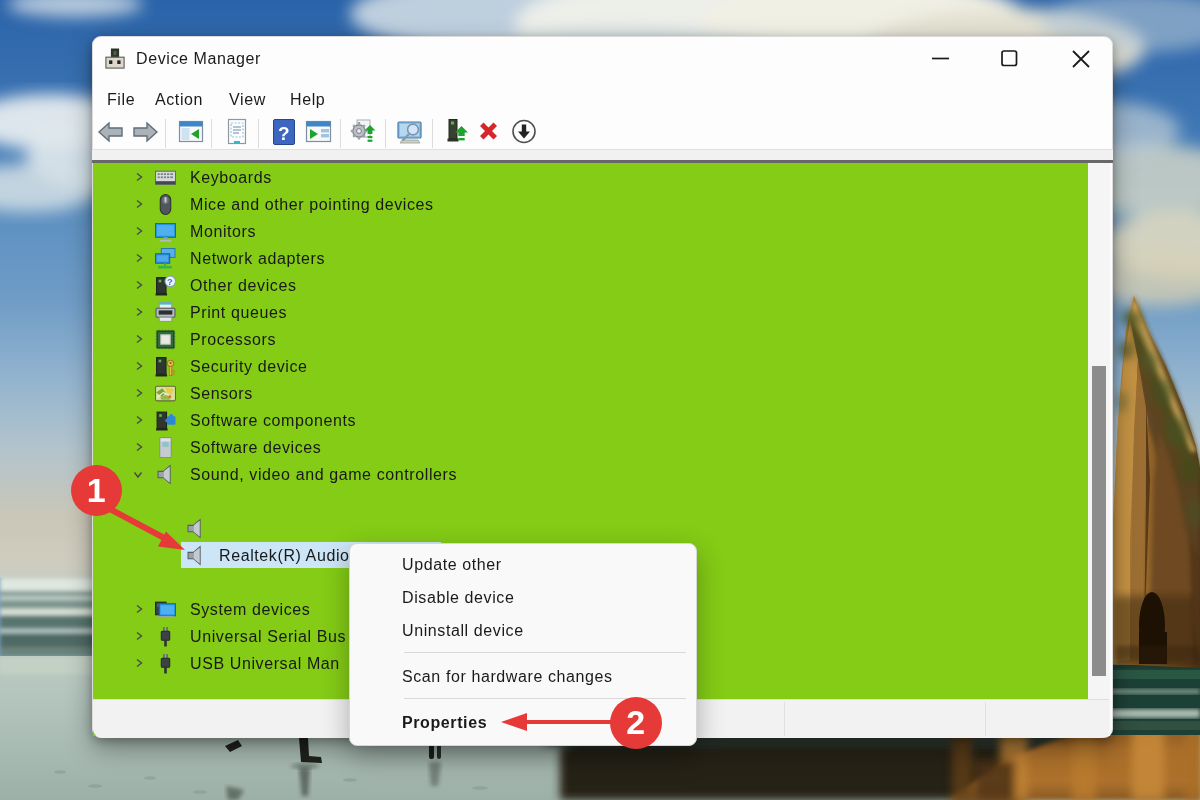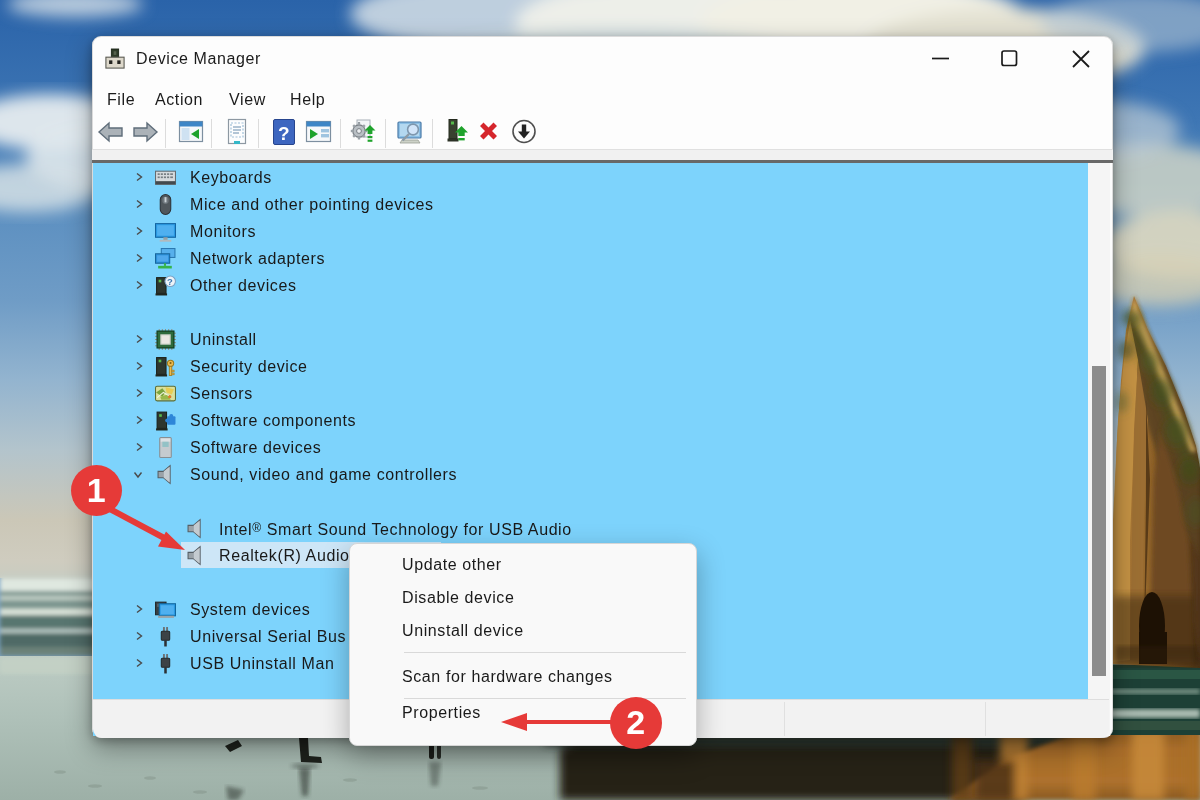--- a/index.html
+++ b/index.html
@@ -14,21 +14,21 @@
   #menubar{position:absolute;left:0;top:46px;width:100%;height:30px;font-size:16px;color:#1b1b1b;}
   #menubar span{position:absolute;top:9px;}
   
   #toolbar{position:absolute;left:0;top:76px;width:100%;height:37px;}
   .tsep{position:absolute;top:7px;width:1px;height:29px;background:#dcdcdc;}
   .tico{position:absolute;top:5px;}
   
   #band1{position:absolute;left:0;top:113px;width:100%;height:11px;background:#f1f1f1;border-top:1px solid #e0e0e0;}
   #dline{position:absolute;left:0;top:124px;width:100%;height:3px;background:#686868;}
   
-  #content{position:absolute;left:1px;top:127px;width:995px;height:573px;background:#7dd3fc;overflow:hidden;}
+  #content{position:absolute;left:1px;top:127px;width:995px;height:573px;background:#84cc16;overflow:hidden;}
   .row{position:absolute;height:27px;line-height:27px;font-size:16px;color:#191919;white-space:nowrap;}
   .chev{position:absolute;width:10px;height:10px;}
   .ticon{position:absolute;}
   
   #vtrack{position:absolute;right:3px;top:127px;width:22px;height:573px;background:#f5f5f5;}
   #vthumb{position:absolute;width:14px;background:#8c8c8c;}
   #hband{position:absolute;left:1px;top:663px;width:1016px;height:38px;background:#f2f2f2;border-top:1px solid #dedede;border-radius:0 0 9px 9px;}
   
   #menu{position:absolute;left:349px;top:543px;width:346px;height:201px;background:#f9f9f9;
         border:1px solid #d6d6d6;border-radius:8px;box-shadow:0 10px 28px rgba(0,0,0,.30);
@@ -379,41 +379,54 @@
         </svg>
       <svg class="ticon" style="left:62px;top:3px" width="21" height="21" viewBox="0 0 20 20">
           <rect x="1.5" y="2.5" width="9" height="15" fill="#2e362f" stroke="#1c221c" stroke-width="1"></rect>
           <rect x="3.5" y="4.5" width="2.5" height="2.5" fill="#57b84c"></rect>
           <rect x="0.5" y="17.5" width="11" height="2" fill="#20261f"></rect>
           <circle cx="14.5" cy="6" r="5" fill="#edf3f8" stroke="#7aa0c4" stroke-width="1"></circle>
           <text x="14.5" y="9.2" font-size="9" font-weight="bold" fill="#3a78b4" text-anchor="middle" font-family="Liberation Sans">?</text>
         </svg>
       <span style="position:absolute;left:97px">Other devices</span>
     </div>
+    <div class="row" style="left:0;top:135.5px;width:100%">
+      <svg class="chev" style="left:41px;top:8px" viewBox="0 0 10 10">
+          <path d="M3,1.5 L7.5,5 L3,8.5" fill="none" stroke="#4a4a4a" stroke-width="1.4"></path>
+        </svg>
+      <svg class="ticon" style="left:62px;top:3px" width="21" height="21" viewBox="0 0 20 20">
+          <rect x="4" y="0.5" width="12" height="5.5" fill="#eceeee" stroke="#8e989e" stroke-width="1"></rect>
+          <rect x="4" y="0.5" width="12" height="2" fill="#44c0c4"></rect>
+          <rect x="1" y="6" width="18" height="8.5" rx="1" fill="#b6bcc0" stroke="#51575b" stroke-width="1"></rect>
+          <rect x="3.5" y="8" width="13" height="4" fill="#2b2f32"></rect>
+          <rect x="4" y="14.5" width="12" height="4" fill="#e4e7e8" stroke="#8e989e" stroke-width="1"></rect>
+        </svg>
+      <span style="position:absolute;left:97px">Print queues</span>
+    </div>
     <div class="row" style="left:0;top:162.5px;width:100%">
       <svg class="chev" style="left:41px;top:8px" viewBox="0 0 10 10">
           <path d="M3,1.5 L7.5,5 L3,8.5" fill="none" stroke="#4a4a4a" stroke-width="1.4"></path>
         </svg>
       <svg class="ticon" style="left:62px;top:3px" width="21" height="21" viewBox="0 0 20 20">
           <g stroke="#88938c" stroke-width="1">
             <line x1="4" y1="0" x2="4" y2="20"></line>
             <line x1="7" y1="0" x2="7" y2="20"></line>
             <line x1="10" y1="0" x2="10" y2="20"></line>
             <line x1="13" y1="0" x2="13" y2="20"></line>
             <line x1="16" y1="0" x2="16" y2="20"></line>
             <line x1="0" y1="4" x2="20" y2="4"></line>
             <line x1="0" y1="7" x2="20" y2="7"></line>
             <line x1="0" y1="10" x2="20" y2="10"></line>
             <line x1="0" y1="13" x2="20" y2="13"></line>
             <line x1="0" y1="16" x2="20" y2="16"></line>
           </g>
           <rect x="2" y="2" width="16" height="16" fill="#2e6b3c" stroke="#143f1f" stroke-width="1.2"></rect>
           <rect x="5.5" y="5.5" width="9" height="9" fill="#ebe8e3" stroke="#b9c5b9" stroke-width="1"></rect>
         </svg>
-      <span style="position:absolute;left:97px">Uninstall</span>
+      <span style="position:absolute;left:97px">Processors</span>
     </div>
     <div class="row" style="left:0;top:189.5px;width:100%">
       <svg class="chev" style="left:41px;top:8px" viewBox="0 0 10 10">
           <path d="M3,1.5 L7.5,5 L3,8.5" fill="none" stroke="#4a4a4a" stroke-width="1.4"></path>
         </svg>
       <svg class="ticon" style="left:62px;top:3px" width="21" height="21" viewBox="0 0 20 20">
           <rect x="1.5" y="1.5" width="9" height="16" fill="#2e362f" stroke="#1c221c" stroke-width="1"></rect>
           <rect x="3.5" y="3.5" width="2.5" height="2.5" fill="#57b84c"></rect>
           <rect x="0.5" y="17.5" width="11" height="2" fill="#20261f"></rect>
           <circle cx="14.8" cy="7" r="3" fill="#ecba4e" stroke="#9c7a1e" stroke-width="1"></circle>
@@ -473,21 +486,20 @@
           <path d="M1,7 L6,7 L12.5,1.5 L12.5,18.5 L6,13 L1,13 Z" fill="#9aa2a8" stroke="#565e64" stroke-width="1"></path>
           <path d="M6.5,7 L12,2.5 L12,17.5 L6.5,13 Z" fill="#c4cbd0"></path>
         </svg>
       <span style="position:absolute;left:97px">Sound, video and game controllers</span>
     </div>
     <div class="row" style="left:0;top:351.5px;width:100%">
       <svg class="ticon" style="left:94px;top:3px" width="21" height="21" viewBox="0 0 20 20">
           <path d="M1,7 L6,7 L12.5,1.5 L12.5,18.5 L6,13 L1,13 Z" fill="#9aa2a8" stroke="#565e64" stroke-width="1"></path>
           <path d="M6.5,7 L12,2.5 L12,17.5 L6.5,13 Z" fill="#c4cbd0"></path>
         </svg>
-      <span style="position:absolute;left:126px">Intel<span style="font-size:12px;vertical-align:2.5px">®</span> Smart Sound Technology for USB Audio</span>
     </div>
     <div class="row" style="left:0;top:378.5px;width:100%">
       <svg class="ticon" style="left:94px;top:3px" width="21" height="21" viewBox="0 0 20 20">
           <path d="M1,7 L6,7 L12.5,1.5 L12.5,18.5 L6,13 L1,13 Z" fill="#9aa2a8" stroke="#565e64" stroke-width="1"></path>
           <path d="M6.5,7 L12,2.5 L12,17.5 L6.5,13 Z" fill="#c4cbd0"></path>
         </svg>
       <span style="position:absolute;left:126px">Realtek(R) Audio</span>
     </div>
     <div class="row" style="left:0;top:459.5px;width:100%">
       <svg class="chev" style="left:41px;top:8px" viewBox="0 0 10 10">
@@ -517,39 +529,39 @@
     <div class="row" style="left:0;top:486.5px;width:100%">
       <svg class="chev" style="left:41px;top:8px" viewBox="0 0 10 10">
           <path d="M3,1.5 L7.5,5 L3,8.5" fill="none" stroke="#4a4a4a" stroke-width="1.4"></path>
         </svg>
       <svg class="ticon" style="left:62px;top:3px" width="21" height="21" viewBox="0 0 20 20">
           <rect x="7.6" y="1" width="1.8" height="4.5" fill="#6a7074"></rect>
           <rect x="10.6" y="1" width="1.8" height="4.5" fill="#6a7074"></rect>
           <rect x="6" y="5" width="8" height="8.5" rx="1" fill="#3c4246" stroke="#24282b" stroke-width="1"></rect>
           <rect x="8.8" y="13.5" width="2.4" height="6" fill="#2c3033"></rect>
         </svg>
-      <span style="position:absolute;left:97px">USB Uninstall Man</span>
+      <span style="position:absolute;left:97px">USB Universal Man</span>
     </div>
   </div>
   <div id="vtrack"></div>
   <div id="vthumb" style="top:330px;height:310px;right:7px;"></div>
   <div id="hband">
     <div style="position:absolute;left:691px;top:2px;width:1px;height:34px;background:#e0e0e0"></div>
     <div style="position:absolute;left:892px;top:2px;width:1px;height:34px;background:#e0e0e0"></div>
   </div>
 </div>
 
 <div id="menu">
   <div class="mi" style="top:12px">Update other</div>
   <div class="mi" style="top:45px">Disable device</div>
   <div class="mi" style="top:78px">Uninstall device</div>
   <div class="sep" style="top:108px"></div>
   <div class="mi" style="top:124px">Scan for hardware changes</div>
   <div class="sep" style="top:154px"></div>
-  <div class="mi" style="top:160px;font-weight:normal">Properties</div>
+  <div class="mi" style="top:170px;font-weight:bold">Properties</div>
 </div>
 
 <div class="anno" style="left:71px;top:465px;width:51px;height:51px;font-size:34px;line-height:50px;">1</div>
 <svg class="abs" style="left:100px;top:500px;z-index:61" width="95" height="60" viewBox="0 0 95 60">
   <line x1="8" y1="8" x2="68" y2="40" stroke="#e63a38" stroke-width="6"></line>
   <path d="M85,50 L58,46.5 L66,31.5 Z" fill="#e63a38"></path>
 </svg>
 <div class="anno" style="left:610px;top:697px;width:52px;height:52px;font-size:34px;line-height:51px;z-index:62">2</div>
 <svg class="abs" style="left:495px;top:705px;z-index:61" width="120" height="36" viewBox="0 0 120 36">
   <line x1="118" y1="17" x2="26" y2="17" stroke="#e63a38" stroke-width="4"></line>

